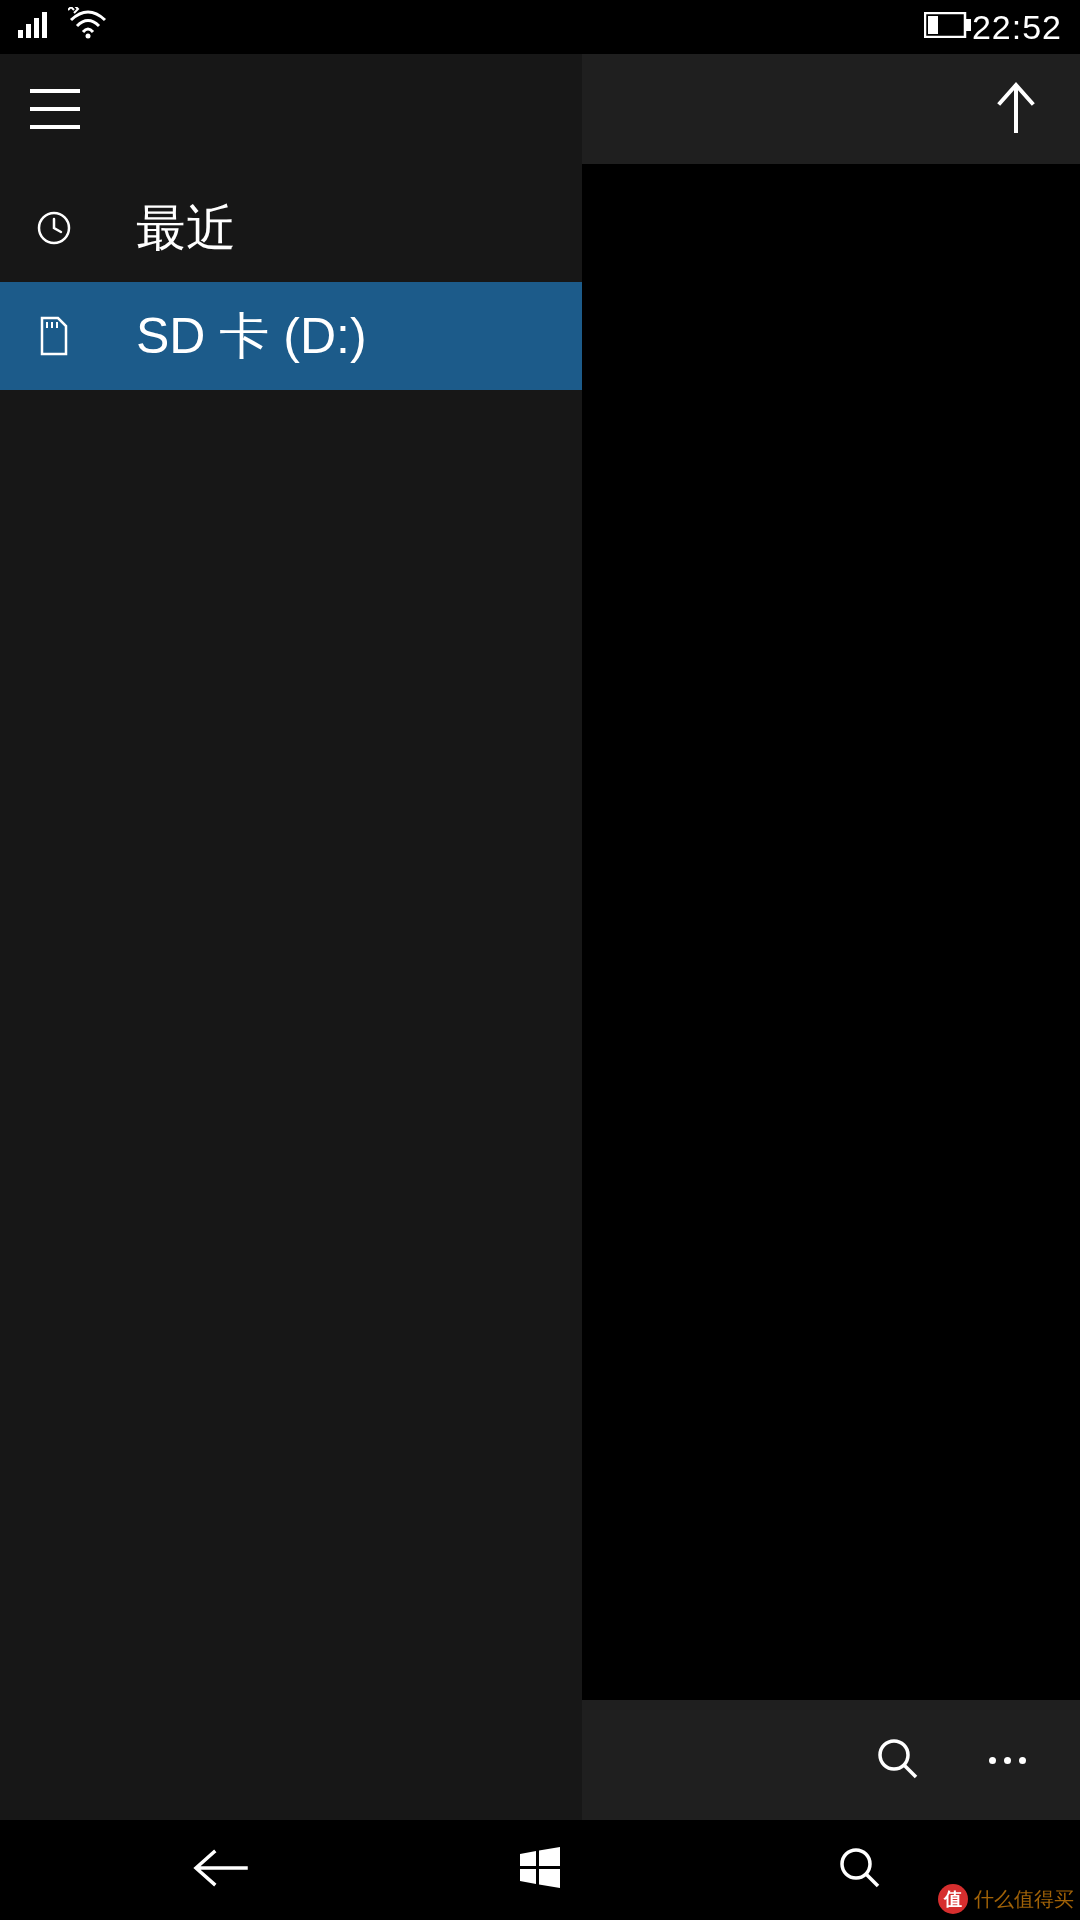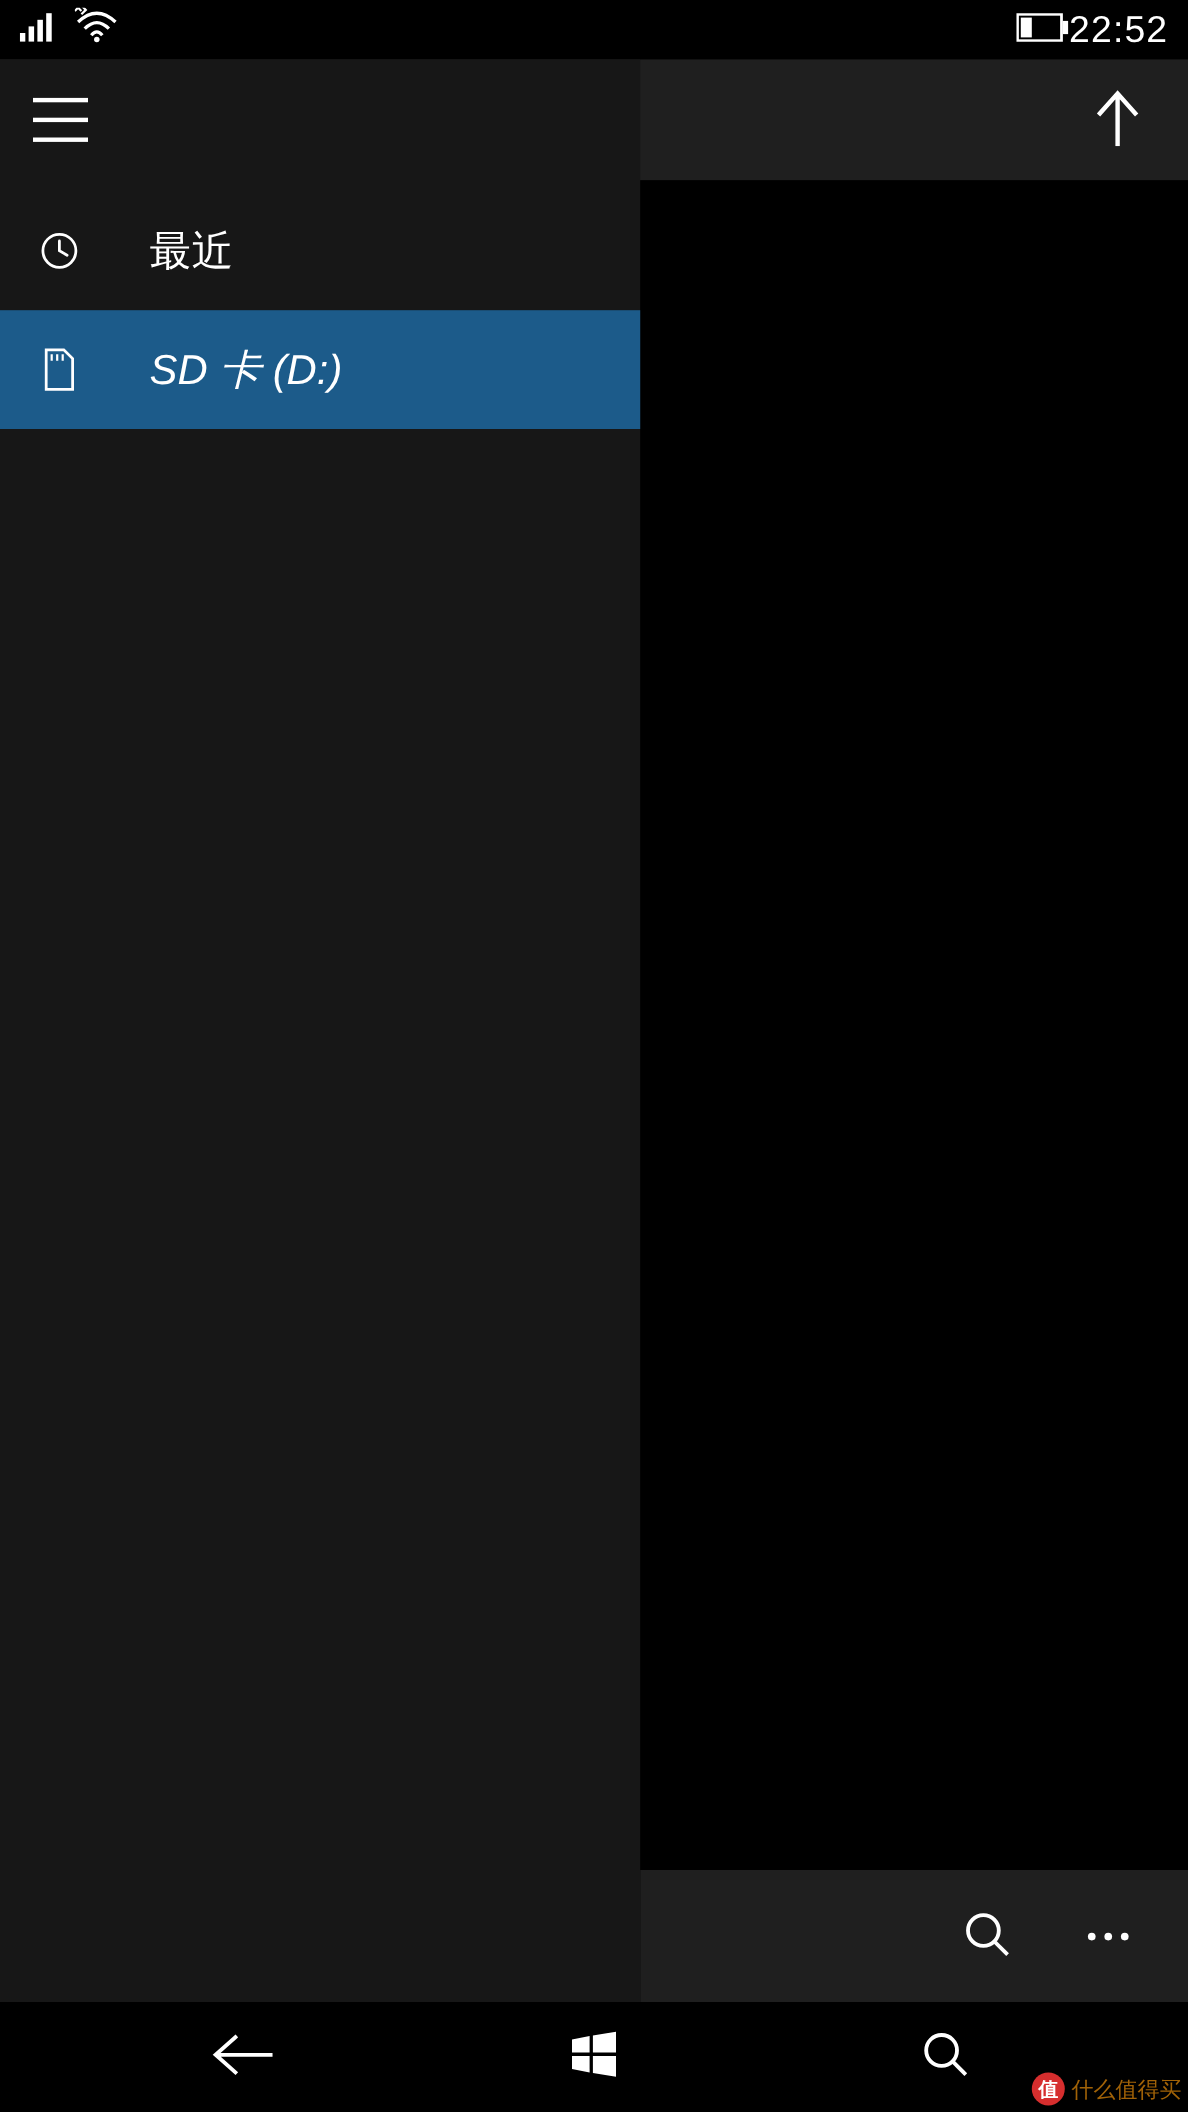--- a/index.html
+++ b/index.html
@@ -64,23 +64,23 @@
     }
     .hamburger span { display: block; height: 4px; background: #fff; width: 100%; }
     .drawer-list { padding-top: 10px; }
     .drawer-item {
       height: 108px;
       display: flex;
       align-items: center;
       padding-left: 34px;
       gap: 62px;
     }
-    .drawer-item.selected { background: #1c5b8a; font-style: italic; }
+    .drawer-item.selected { background: #1c5b8a; }
     .drawer-item-icon { width: 40px; display:flex; align-items:center; justify-content:center; }
-    .drawer-item-label { font-size: 38px; font-weight: 400; text-align: right; }
+    .drawer-item-label { font-size: 50px; font-weight: 400; text-align: right; }
     .app-bottom-bar {
       position: absolute;
       right: 0;
       bottom: 100px;
       height: 120px;
       width: 498px;
       background: #1f1f1f;
       display: flex;
       align-items: center;
       justify-content: flex-end;

